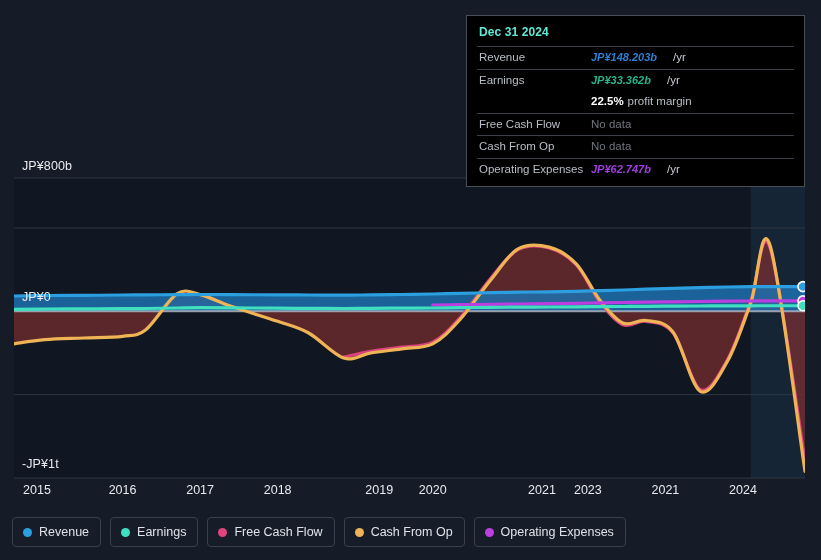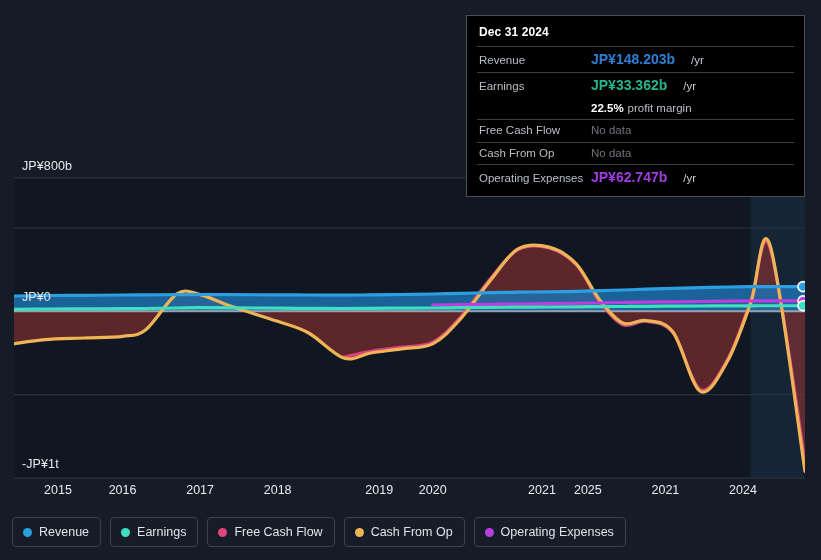--- a/index.html
+++ b/index.html
@@ -40,36 +40,36 @@
     position:absolute;
     left:466px; top:15px;
     width:339px;
     background:#000000;
     border:1px solid #4a4f57;
     padding:8px 10px 6px 10px;
     font-size:11.5px;
     color:#c7ccd4;
   }
   .tt-date {
-    color:#ffffff;
+    color:#5eead4;
     font-size:12px;
     font-weight:bold;
     padding:1px 0 7px 2px;
     letter-spacing:.1px;
   }
   .tt-row {
     display:flex;
     align-items:baseline;
     border-top:1px solid #3a3f47;
     padding:3px 2px 3px 2px;
     line-height:1.35;
   }
   .tt-row.no-rule { border-top:none; }
   .tt-key { width:112px; color:#b9bec6; font-size:11.5px; flex:none; }
-  .tt-val { font-size:14px; font-weight:bold; }
+  .tt-val { font-size:11px; font-weight:bold;font-style:italic; }
   .tt-unit { color:#c9ced6; font-weight:normal; margin-left:16px; font-size:11.5px; }
   .tt-nodata { color:#6f747c; font-weight:normal; font-size:11.5px; }
   .tt-margin-val { color:#ffffff; font-weight:bold; font-size:11.5px; }
   .tt-margin-lbl { color:#b9bec6; font-weight:normal; margin-left:4px; font-size:11.5px; }
 
   
   .legend {
     position:absolute;
     left:12px; top:517px;
     display:flex;
@@ -126,28 +126,28 @@
           <circle cx="803" cy="305.773" r="5" fill="#3fe0c0" stroke="#ffffff" stroke-width="1.6"></circle>
         </g>
       </svg>
   </div>
 
   <div class="axis-label y-top">JP¥800b</div>
   <div class="axis-label y-zero">JP¥0</div>
   <div class="axis-label y-bot">-JP¥1t</div>
 
   <div id="xticks">
-      <div class="x-tick" style="left: 58px;">2015</div>
+      <div class="x-tick" style="left: 37px;">2015</div>
       <div class="x-tick" style="left: 122.569px;">2016</div>
       <div class="x-tick" style="left: 200.118px;">2017</div>
       <div class="x-tick" style="left: 277.667px;">2018</div>
       <div class="x-tick" style="left: 355.216px; margin-left: 24px;">2019</div>
       <div class="x-tick" style="left: 432.765px;">2020</div>
       <div class="x-tick" style="left: 498px; margin-left: 44px;">2021</div>
-      <div class="x-tick" style="left: 587.863px;">2025</div>
+      <div class="x-tick" style="left: 587.863px;">2023</div>
       <div class="x-tick" style="left: 665.412px;">2021</div>
       <div class="x-tick" style="left: 742.961px;">2024</div>
     </div>
 
   <div class="tooltip">
     <div class="tt-date">Dec 31 2024</div>
     <div id="ttrows">
         <div class="tt-row">
           <div class="tt-key">Revenue</div>
           <div><span class="tt-val" style="color: rgb(46, 127, 212);">JP¥148.203b</span><span class="tt-unit">/yr</span></div>

